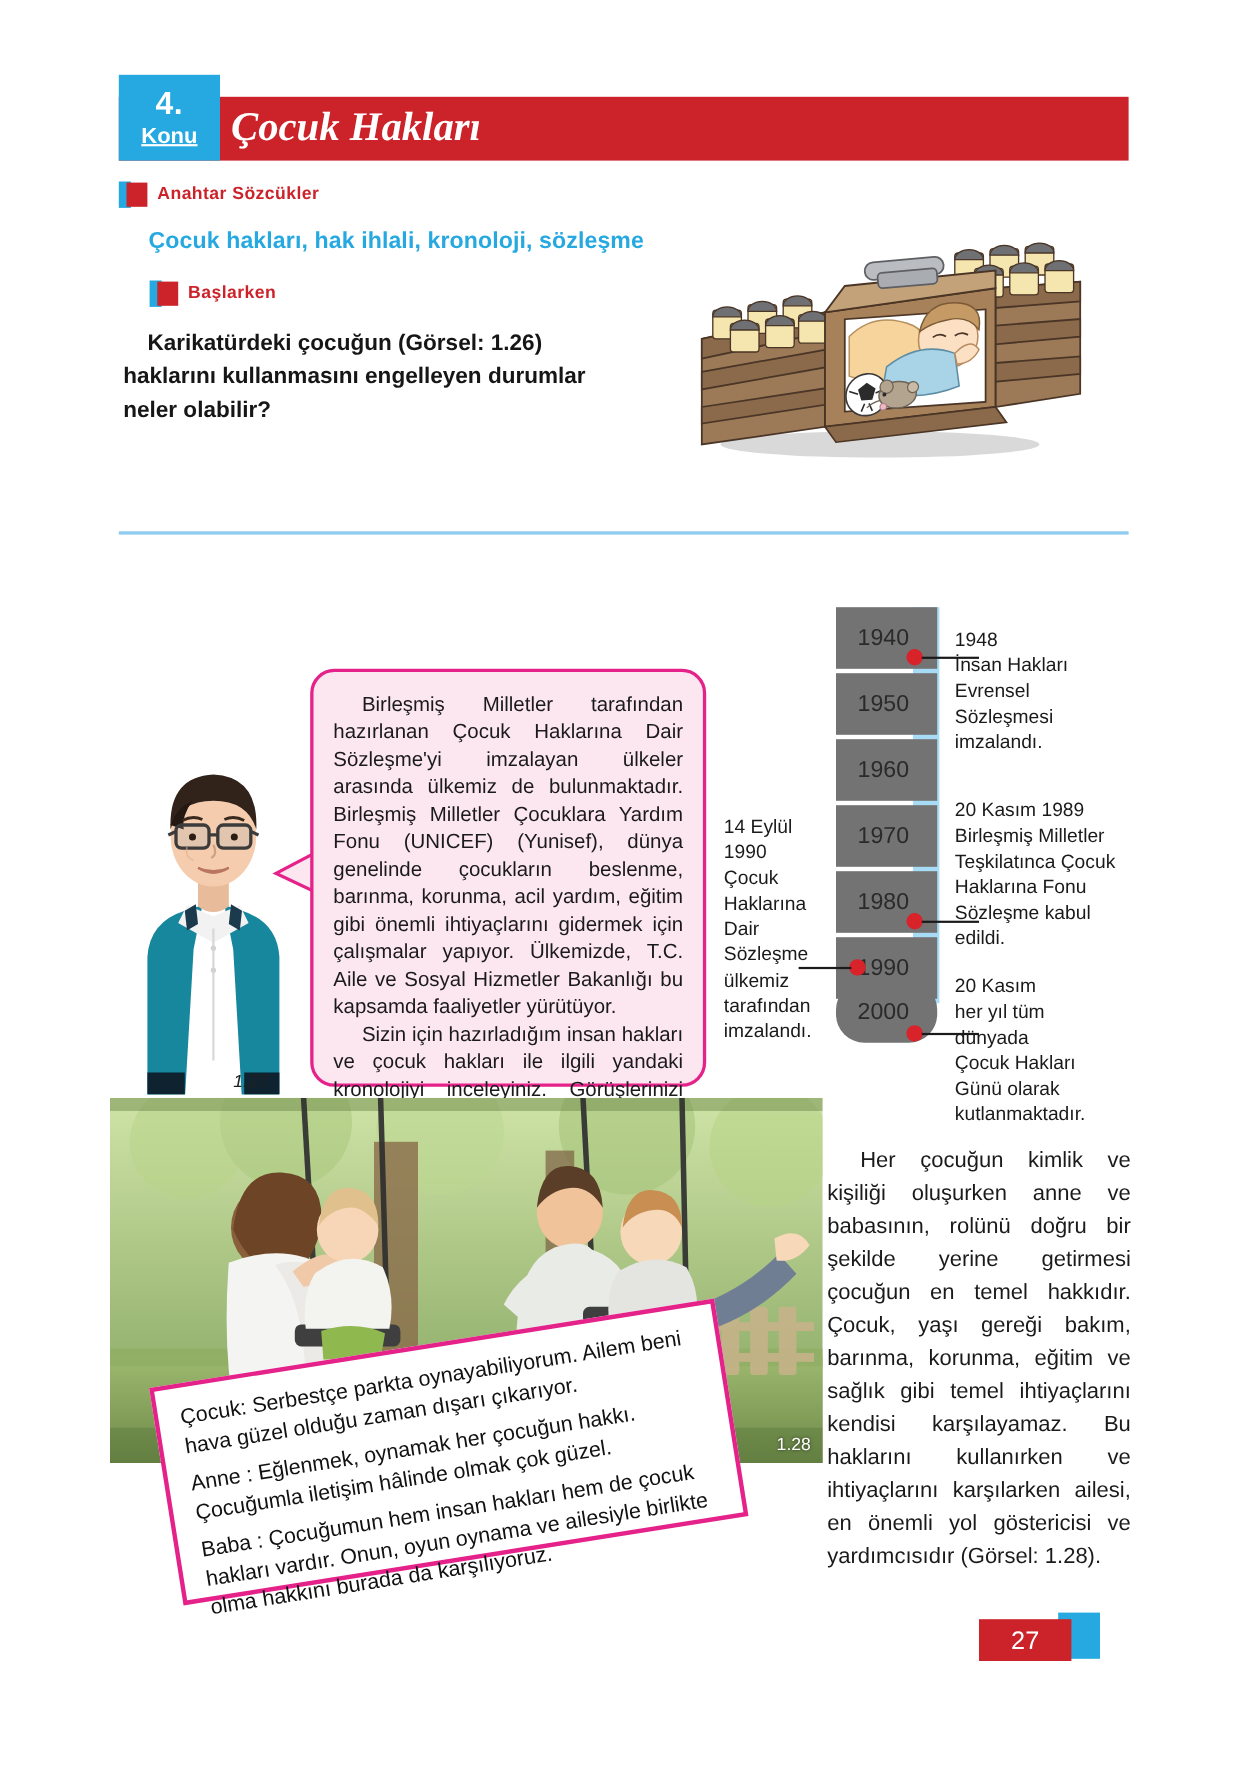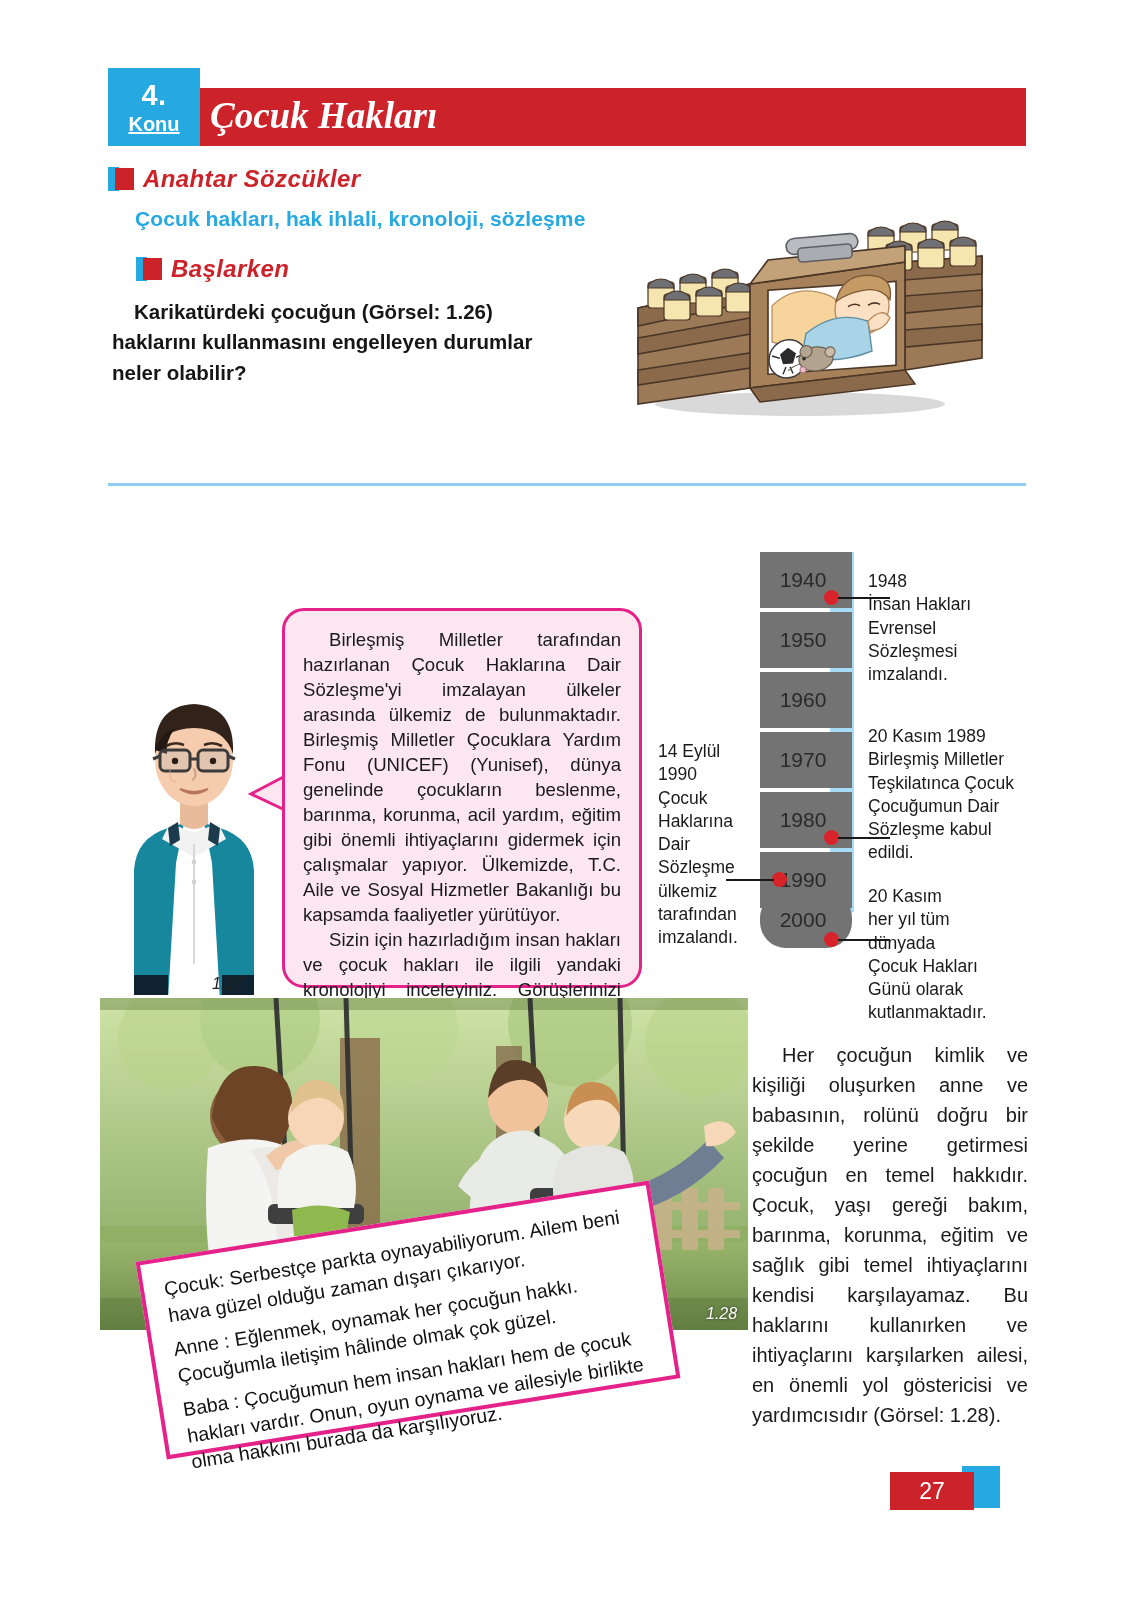--- a/index.html
+++ b/index.html
@@ -28,21 +28,21 @@
     position:absolute;left:210px;top:94px;
     color:#ffffff;font-size:37px;font-weight:bold;font-style:italic;
     letter-spacing:0px;font-family:"Liberation Serif",serif;
   }
 
   
   .sec-head{position:absolute;display:flex;align-items:center;}
   .sec-mark{position:relative;width:26px;height:24px;margin-right:9px;}
   .sec-mark .blu{position:absolute;left:0;top:0;width:11px;height:24px;background:#25a9e0;}
   .sec-mark .red{position:absolute;left:7px;top:1px;width:19px;height:22px;background:#cc2229;}
-  .sec-title{color:#cc2229;font-size:24px;font-weight:bold;letter-spacing:.4px;font-style:italic;}
+  .sec-title{color:#cc2229;font-size:16px;font-weight:bold;letter-spacing:.4px;}
 
   .keywords{
     position:absolute;left:135px;top:207px;
     color:#25a9e0;font-size:21px;font-weight:bold;letter-spacing:.1px;
   }
 
   .intro-q{
     position:absolute;left:112px;top:297px;width:470px;
     color:#161616;font-size:20.5px;font-weight:bold;line-height:1.48;
     text-indent:22px;
@@ -115,21 +115,21 @@
   .right-para{
     position:absolute;left:752px;top:1040px;width:276px;
     font-size:20px;line-height:1.5;color:#1a1a1a;text-align:justify;
     text-indent:30px;
   }
 
   
   .photo{position:absolute;left:100px;top:998px;width:648px;height:332px;overflow:hidden;}
   .photo svg{display:block;width:100%;height:100%;}
   .photo-cap{
-    position:absolute;left:706px;top:1305px;font-size:16px;font-style:italic;color:#ffffff;
+    position:absolute;left:706px;top:1305px;font-size:16px;color:#ffffff;
     text-shadow:0 0 3px rgba(0,0,0,.65);
   }
 
   
   .dialog-card{
     position:absolute;left:148px;top:1220px;width:520px;height:200px;
     background:#ffffff;border:4px solid #e5228a;box-sizing:border-box;
     transform:rotate(-9deg);transform-origin:center center;
     padding:14px 20px;
   }
@@ -382,21 +382,21 @@
     <div>İnsan Hakları</div>
     <div>Evrensel</div>
     <div>Sözleşmesi</div>
     <div>imzalandı.</div>
   </div>
 
   <div class="tl-note" style="left:868px;top:725px;width:170px;">
     <div>20 Kasım 1989</div>
     <div>Birleşmiş Milletler</div>
     <div>Teşkilatınca Çocuk</div>
-    <div>Çocuğumun Dair</div>
+    <div>Haklarına Fonu</div>
     <div>Sözleşme kabul</div>
     <div>edildi.</div>
   </div>
 
   <div class="tl-left-note">
     <div>14 Eylül</div>
     <div>1990</div>
     <div>Çocuk</div>
     <div>Haklarına</div>
     <div>Dair</div>

